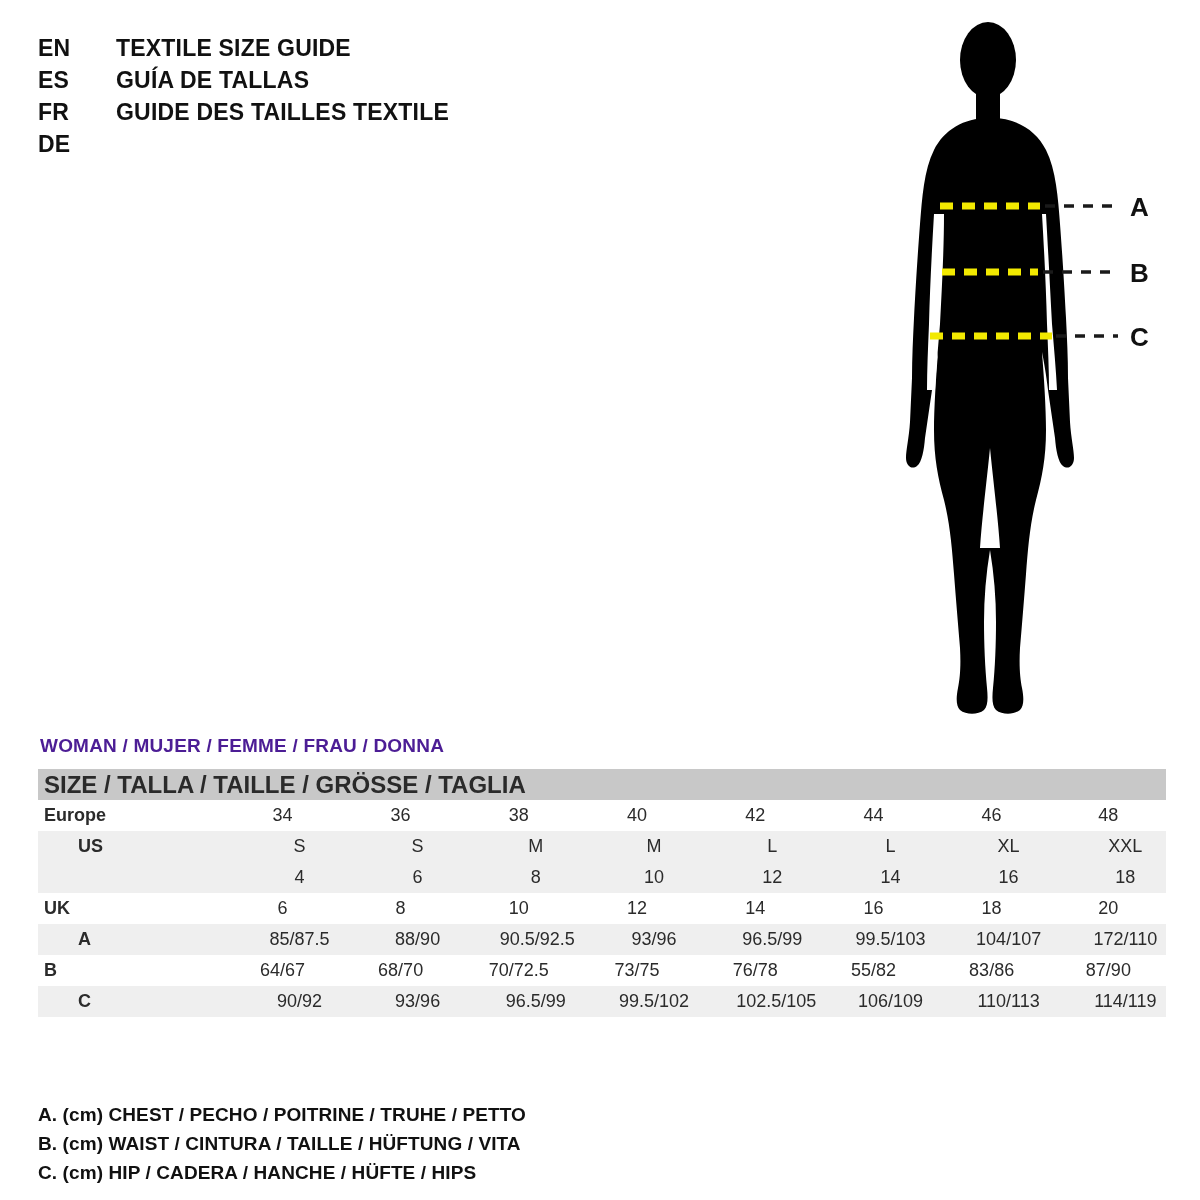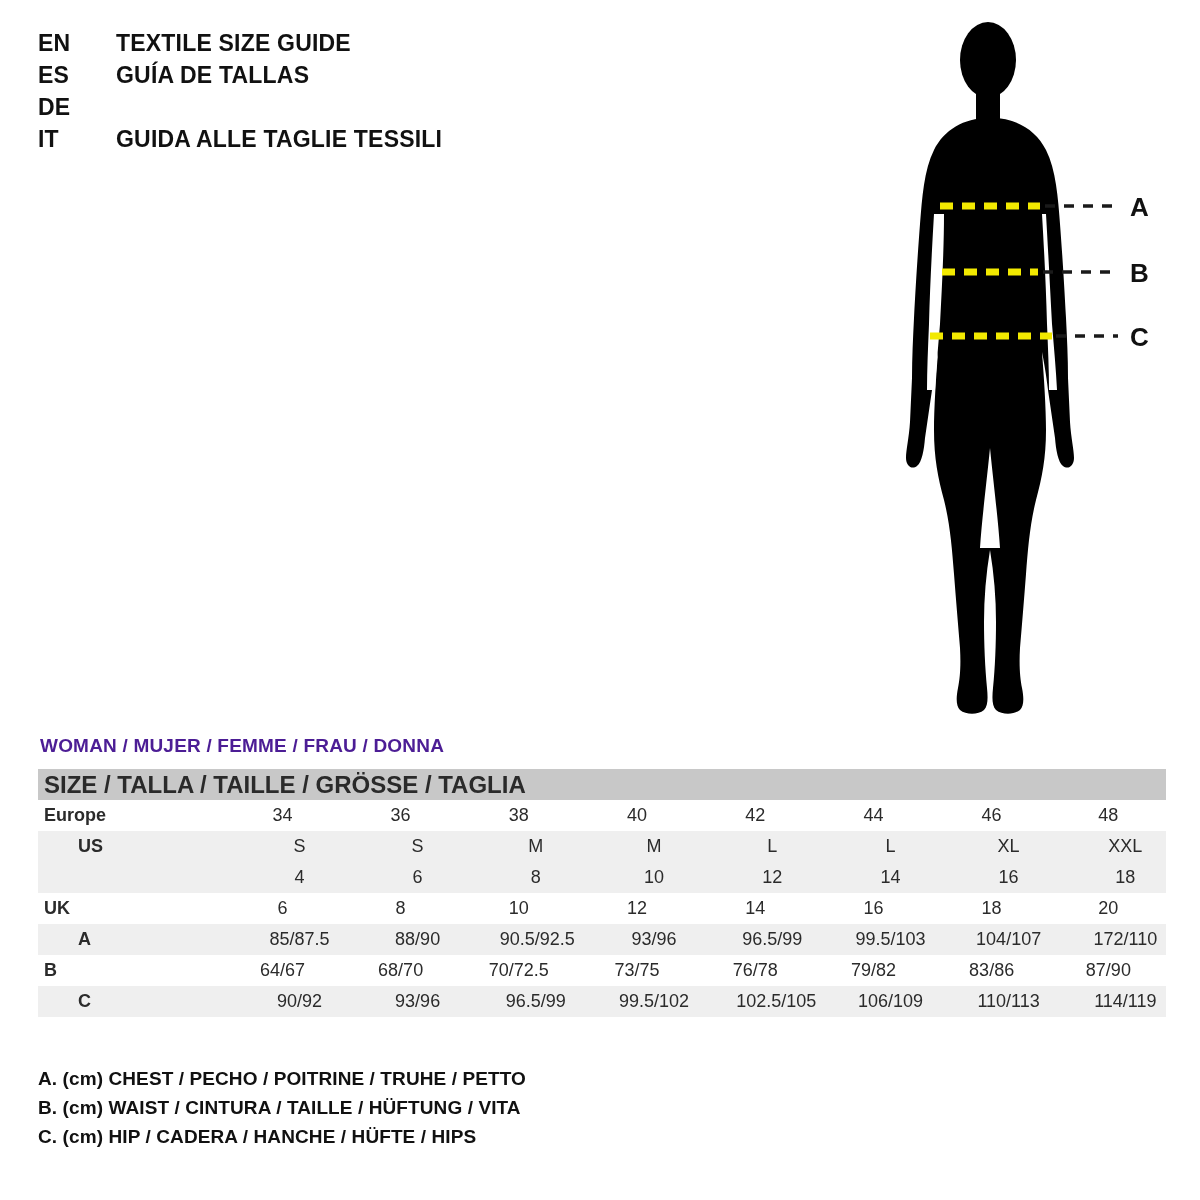--- a/index.html
+++ b/index.html
@@ -18,21 +18,21 @@
 
   
   .lang-block {
     position: absolute;
     left: 38px;
     top: 30px;
     width: 560px;
   }
   .lang-row {
     display: flex;
-    align-items: flex-start;
+    align-items: flex-end;
     height: 32px;
     font-size: 23px;
     font-weight: bold;
     letter-spacing: 0.2px;
     color: #111111;
   }
   .lang-code {
     width: 78px;
     flex: 0 0 78px;
   }
@@ -97,21 +97,21 @@
     font-weight: bold;
   }
   td.val {
     text-align: center;
   }
 
   
   .legend {
     position: absolute;
     left: 38px;
-    top: 1068px;
+    top: 1104px;
     width: 800px;
   }
   .legend-row {
     font-size: 19px;
     font-weight: bold;
     color: #111111;
     height: 29px;
     white-space: nowrap;
     letter-spacing: 0.1px;
   }
@@ -122,25 +122,25 @@
 <div class="lang-block">
   <div class="lang-row">
     <span class="lang-code">EN</span>
     <span class="lang-text">TEXTILE SIZE GUIDE</span>
   </div>
   <div class="lang-row">
     <span class="lang-code">ES</span>
     <span class="lang-text">GUÍA DE TALLAS</span>
   </div>
   <div class="lang-row">
-    <span class="lang-code">DE</span>
+    <span class="lang-code">FR</span>
+    <span class="lang-text">GUIDE DES TAILLES TEXTILE</span>
   </div>
   <div class="lang-row">
-    <span class="lang-code">IT</span>
-    <span class="lang-text">GUIDA ALLE TAGLIE TESSILI</span>
+    <span class="lang-code">DE</span>
   </div>
 </div>
 
 <div class="figure-area">
   <svg width="330" height="720" viewBox="0 0 330 720">
 
     <g fill="#000000">
 
       <ellipse cx="128" cy="42" rx="28" ry="38"></ellipse>
 
@@ -296,21 +296,21 @@
         <td class="val">172/110</td>
       </tr>
 
       <tr class="row-plain">
         <td class="label-col">B</td>
         <td class="val">64/67</td>
         <td class="val">68/70</td>
         <td class="val">70/72.5</td>
         <td class="val">73/75</td>
         <td class="val">76/78</td>
-        <td class="val">79/82</td>
+        <td class="val">55/82</td>
         <td class="val">83/86</td>
         <td class="val">87/90</td>
       </tr>
 
       <tr class="row-alt">
         <td class="label-col">C</td>
         <td class="val">90/92</td>
         <td class="val">93/96</td>
         <td class="val">96.5/99</td>
         <td class="val">99.5/102</td>

